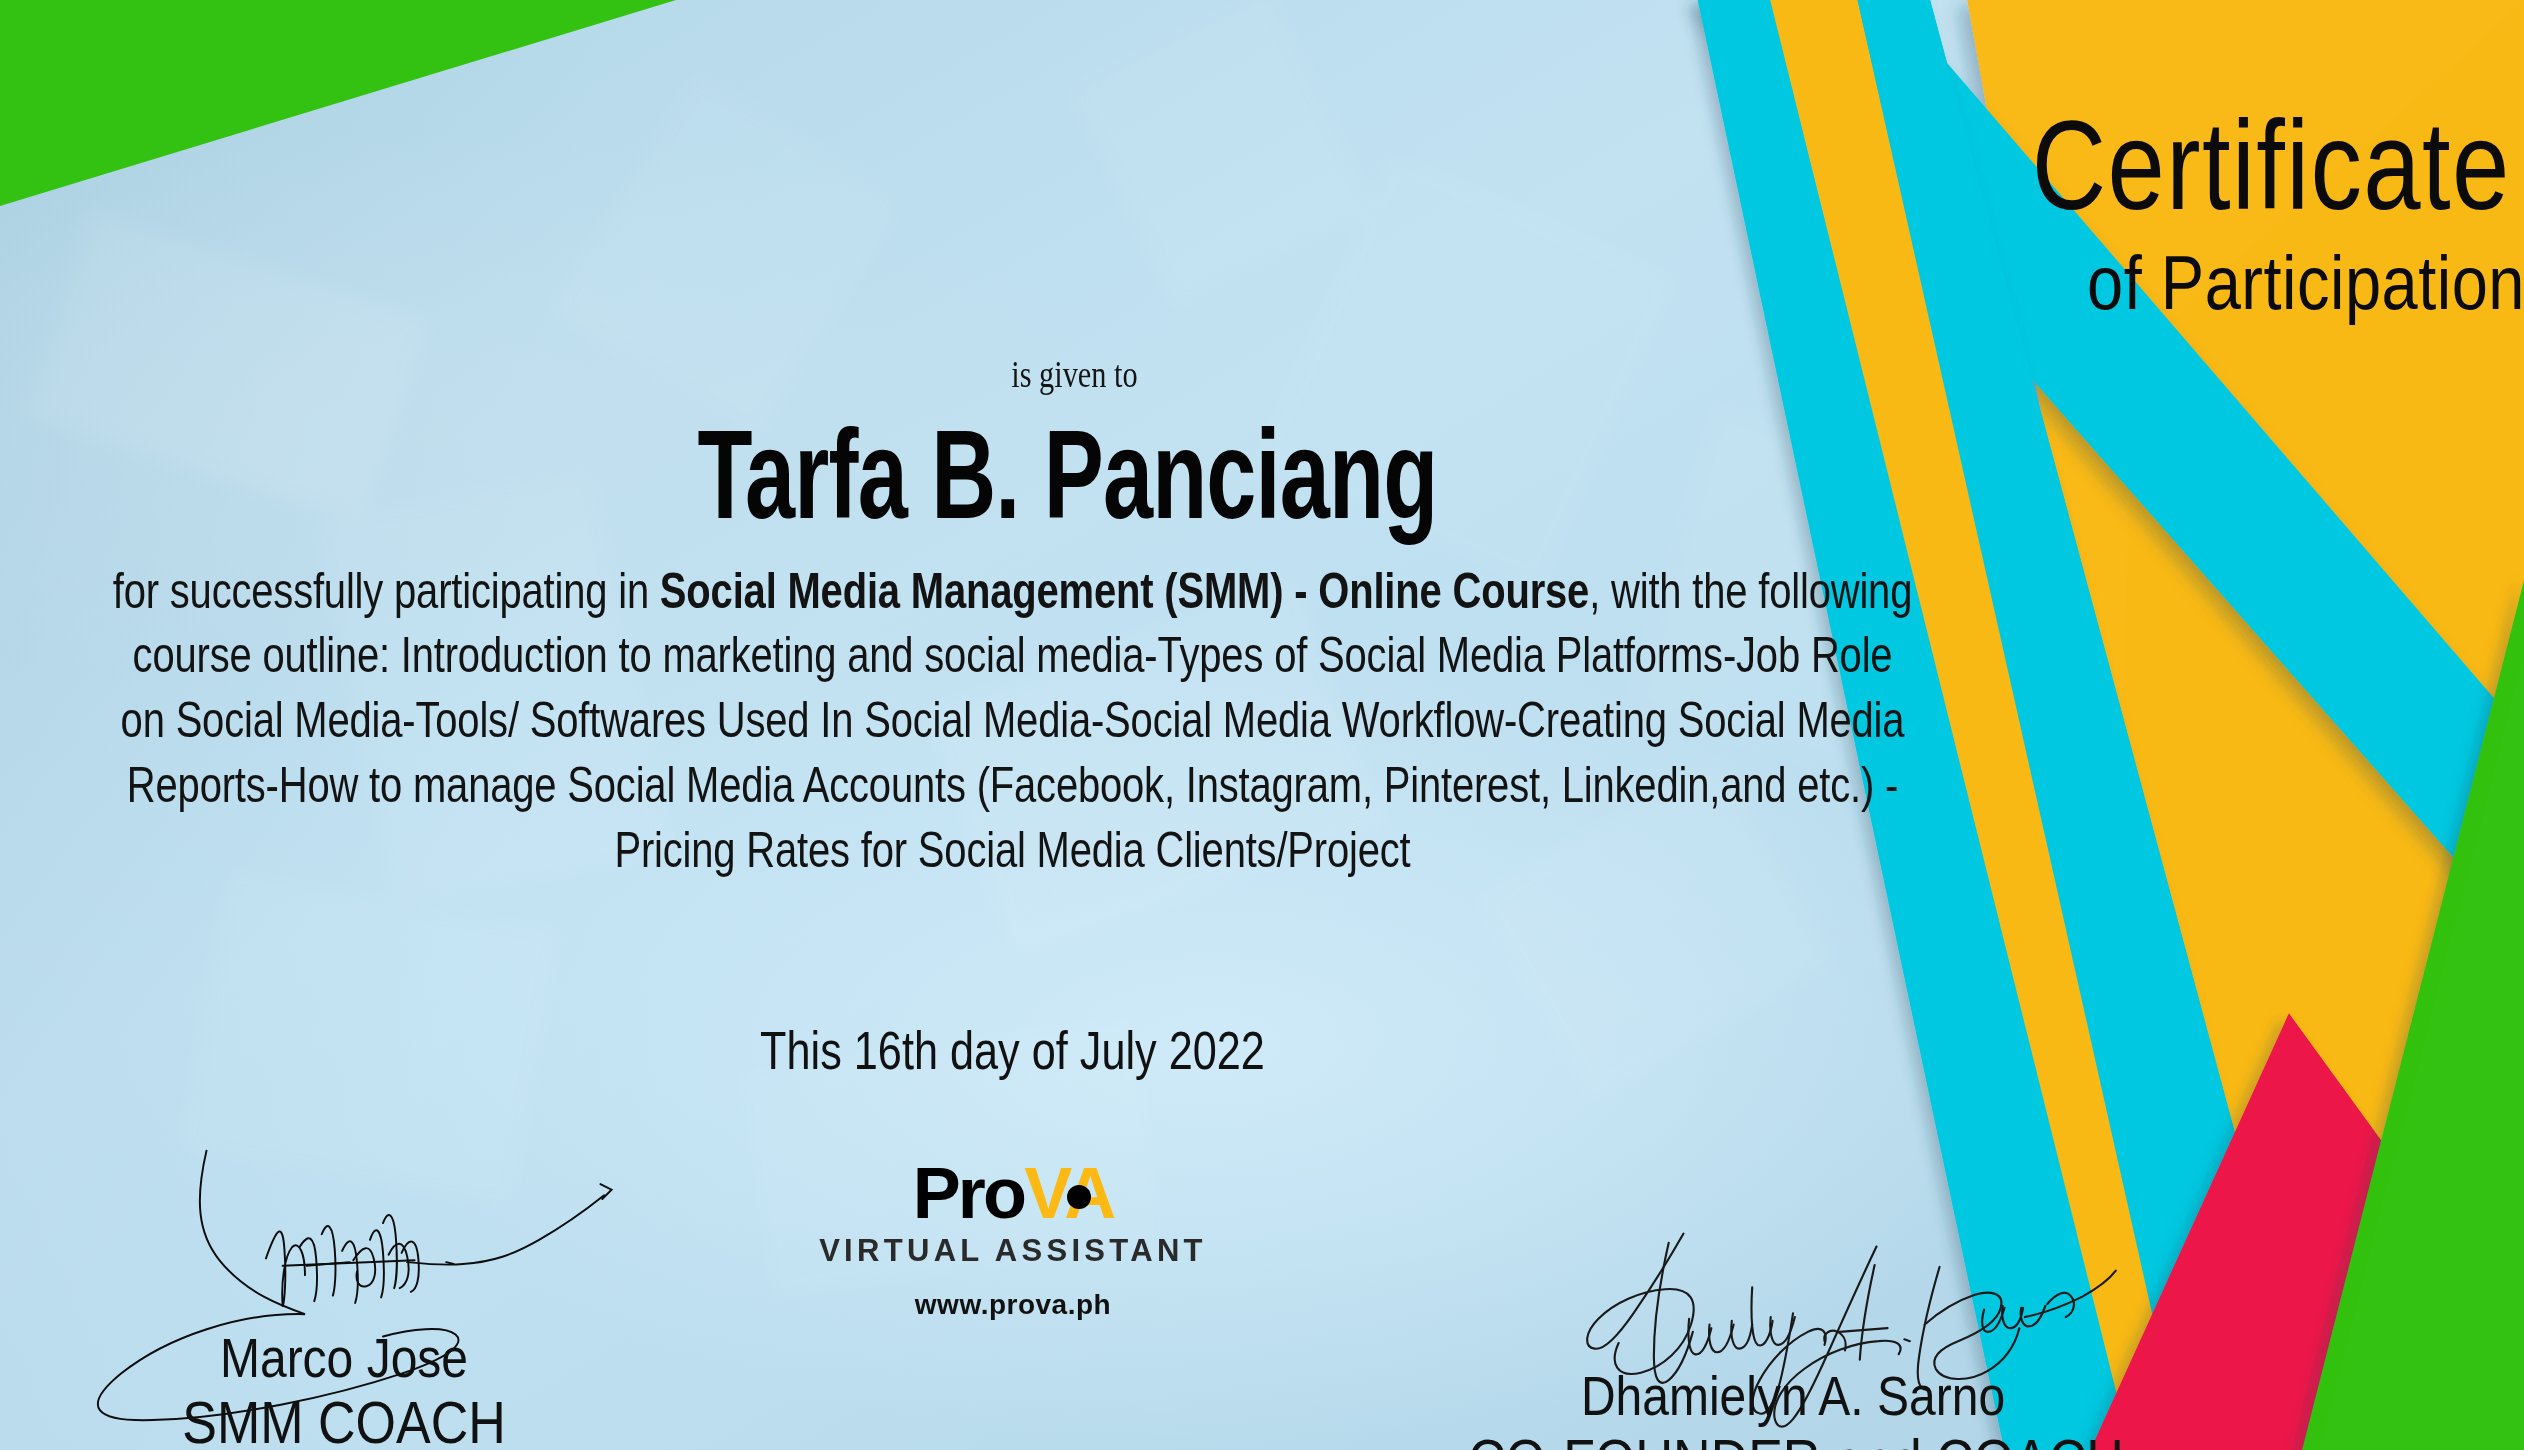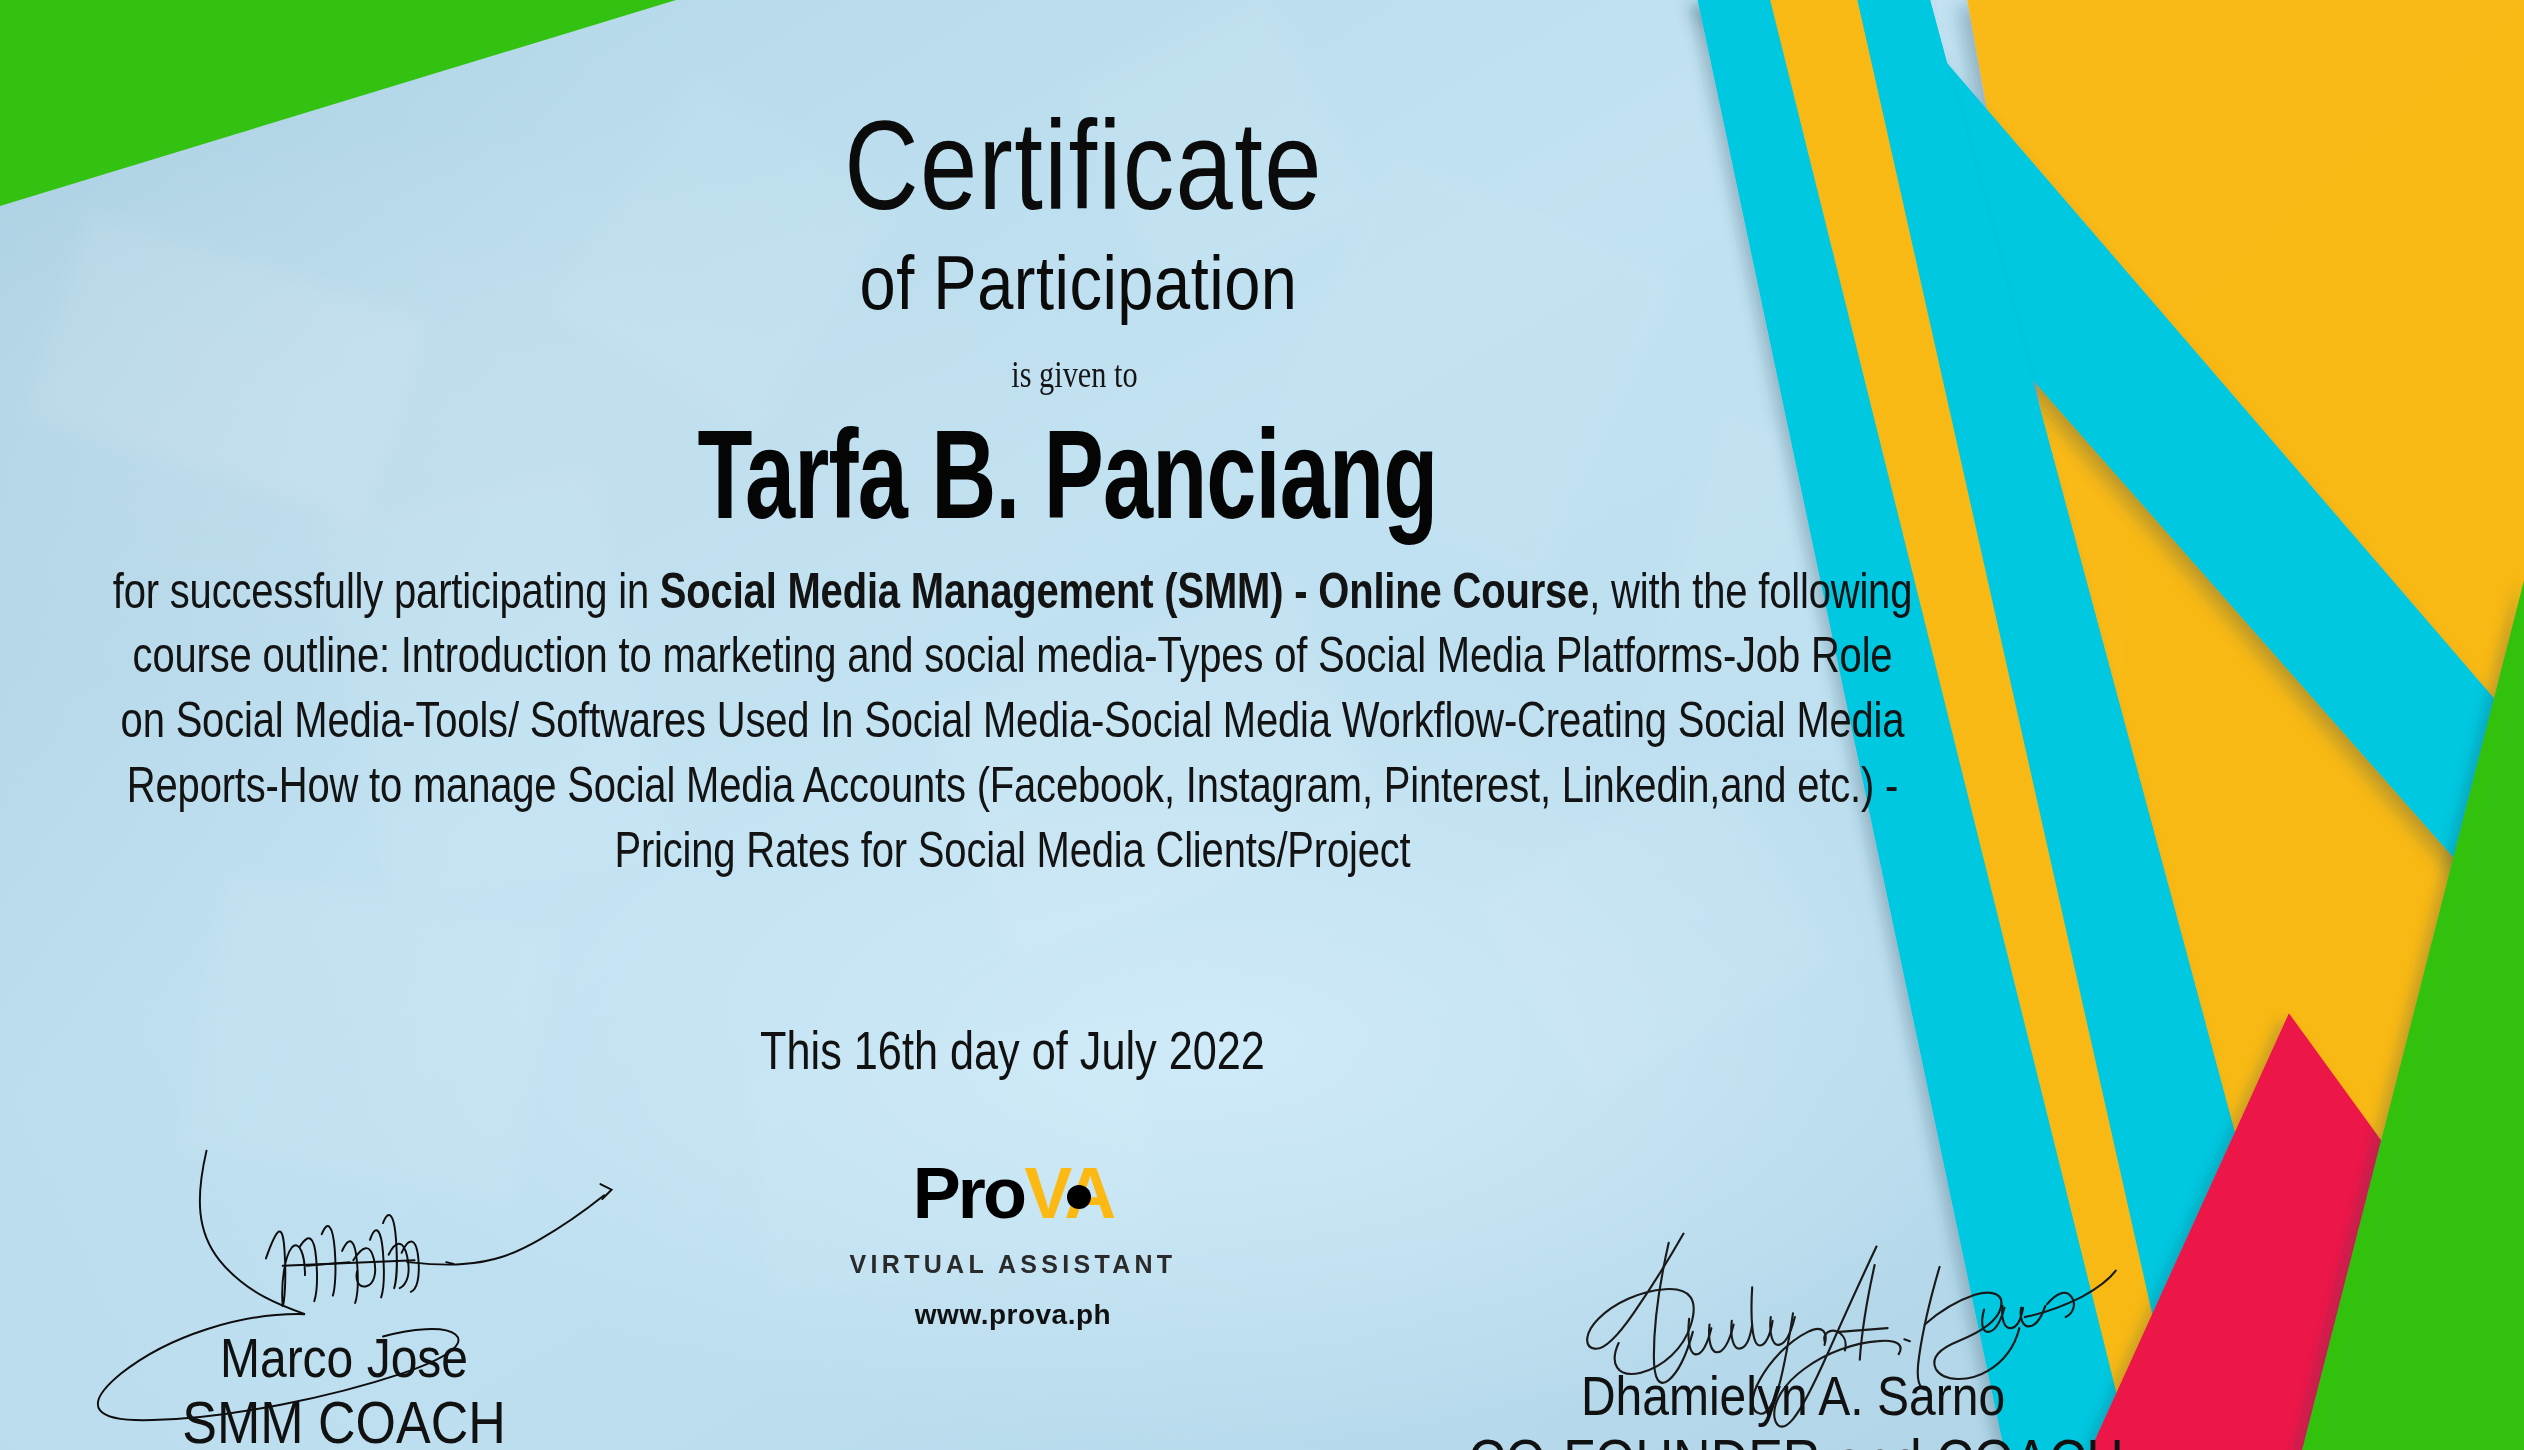--- a/index.html
+++ b/index.html
@@ -45,21 +45,21 @@
     left: 0; top: 0; width: 706px; height: 223px;
     background: #33c211;
     clip-path: polygon(0 0, 676px 0, 0 206px);
   }
   .deco-right { position: absolute; right: 0; top: 0; width: 911px; height: 1451px; }
 
   
   .title-wrap {
     position: absolute;
     left: 0; right: 0; top: 100px;
-    text-align: center;
+    text-align: right;
     pointer-events: none;
     padding-left: 32px;
   }
   .title-main {
     font-family: "Liberation Sans", sans-serif;
     font-size: 104px;
     line-height: 1.02;
     font-weight: 300;
     letter-spacing: 1.4px;
     color: #0b0b0b;
@@ -155,25 +155,25 @@
   .logo-word .dot {
     position: absolute;
     width: 24px; height: 24px;
     border-radius: 50%;
     background: #000;
     right: 22px;
     bottom: 20.4px;
   }
   .logo-sub {
     font-family: "Liberation Sans", sans-serif;
-    font-size: 25px;
+    font-size: 31px;
     font-weight: 700;
     letter-spacing: 4.3px;
     color: #2a2a2a;
-    margin-top: 21px;
+    margin-top: 4px;
   }
   .logo-url {
     font-family: "Liberation Sans", sans-serif;
     font-size: 28px;
     font-weight: 700;
     color: #111;
     margin-top: 20px;
     letter-spacing: 0.5px;
   }
 

